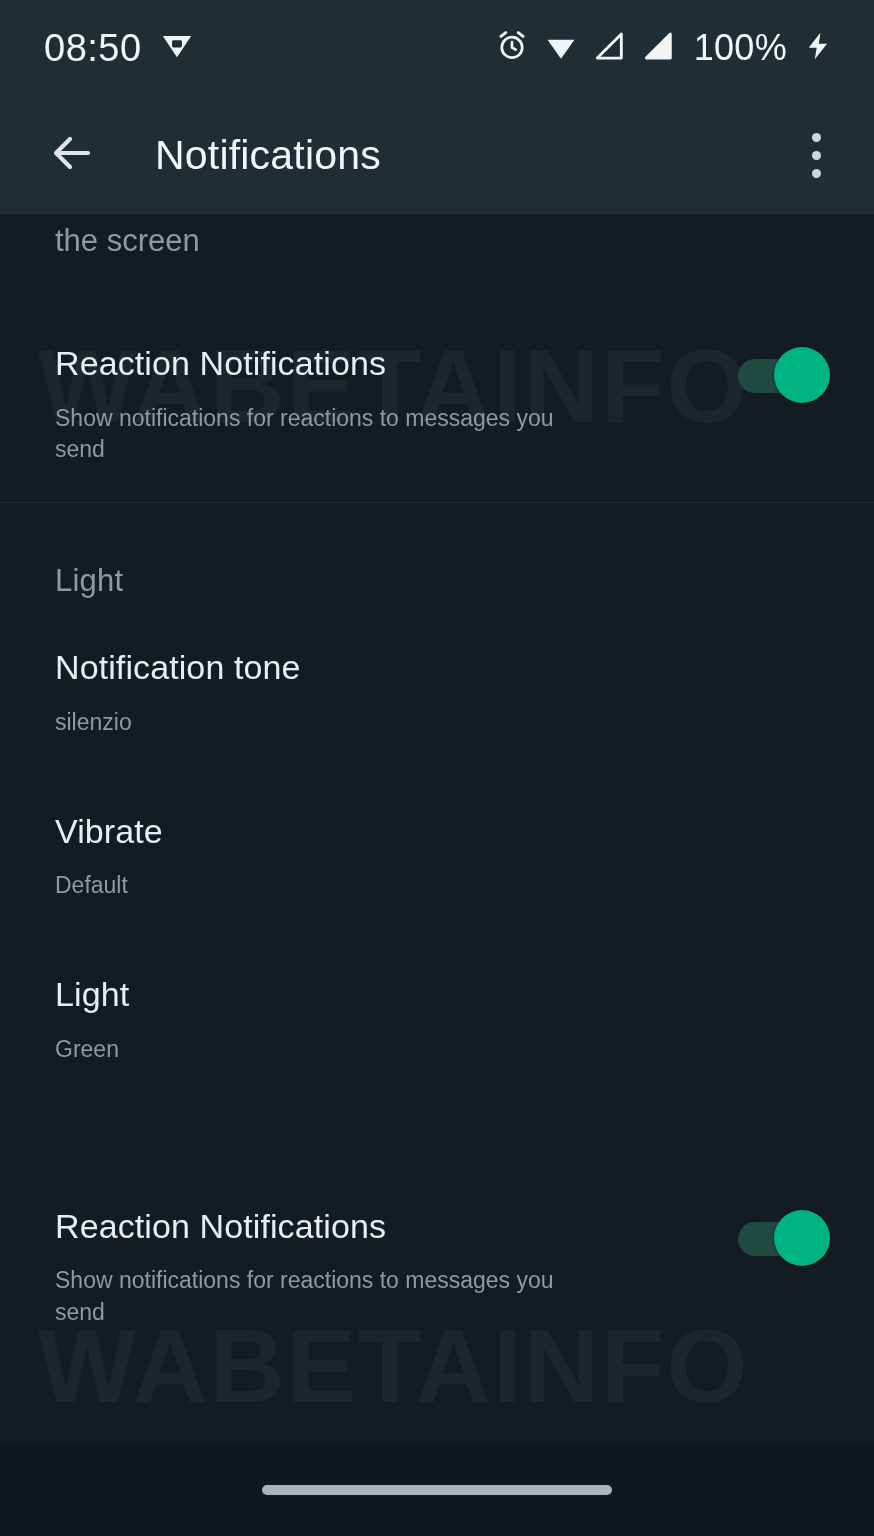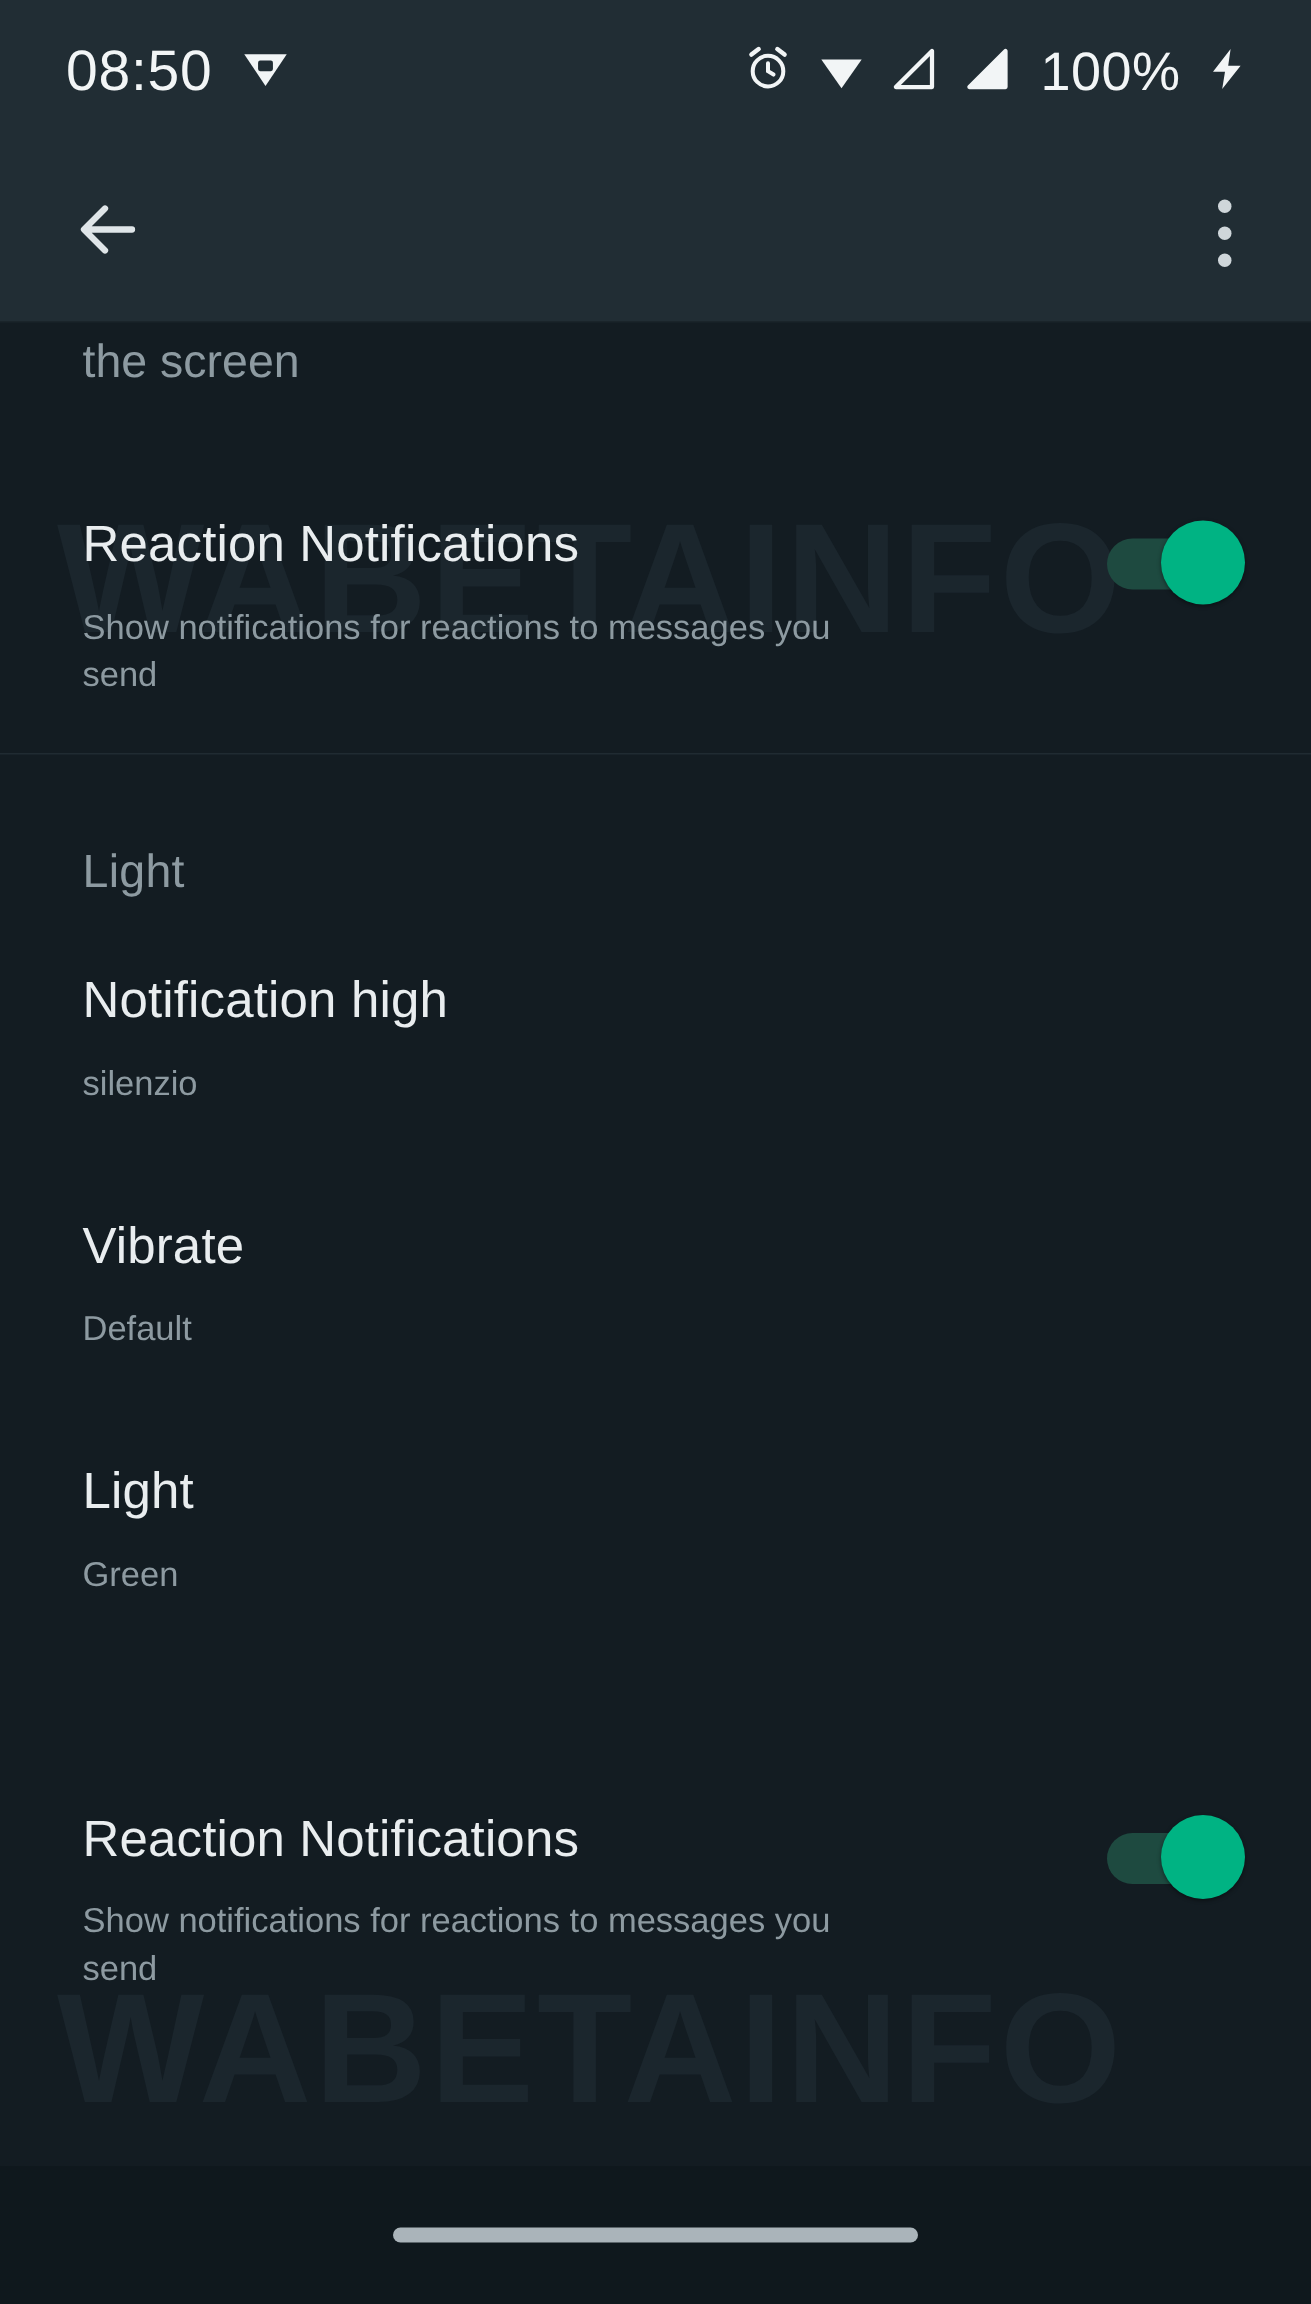--- a/index.html
+++ b/index.html
@@ -231,20 +231,21 @@
   </div>
 
   <div class="appbar">
     <div class="icon-btn">
       <span class="ic">
         <svg width="48" height="48" viewBox="0 0 24 24">
           <path d="M20 12 L4.5 12 M11 5 L4 12 L11 19" fill="none" stroke="#dfe5e8" stroke-width="2.1" stroke-linecap="round" stroke-linejoin="round"></path>
         </svg>
       </span>
     </div>
+    <div class="appbar-title">Notifications</div>
     <div class="icon-btn appbar-spacer">
       <span class="kebab">
         <i></i>
           <i></i>
           <i></i>
       </span>
     </div>
   </div>
 
   <div class="content">
@@ -270,21 +271,21 @@
       </div>
 
       <div class="divider"></div>
 
       <div class="section-label">Light</div>
 
       <div class="sp-48"></div>
 
       <div class="row">
         <div class="row-text">
-          <div class="row-title">Notification high</div>
+          <div class="row-title">Notification tone</div>
           <div class="row-sub">silenzio</div>
         </div>
       </div>
 
       <div class="sp-72"></div>
 
       <div class="row">
         <div class="row-text">
           <div class="row-title">Vibrate</div>
           <div class="row-sub">Default</div>

